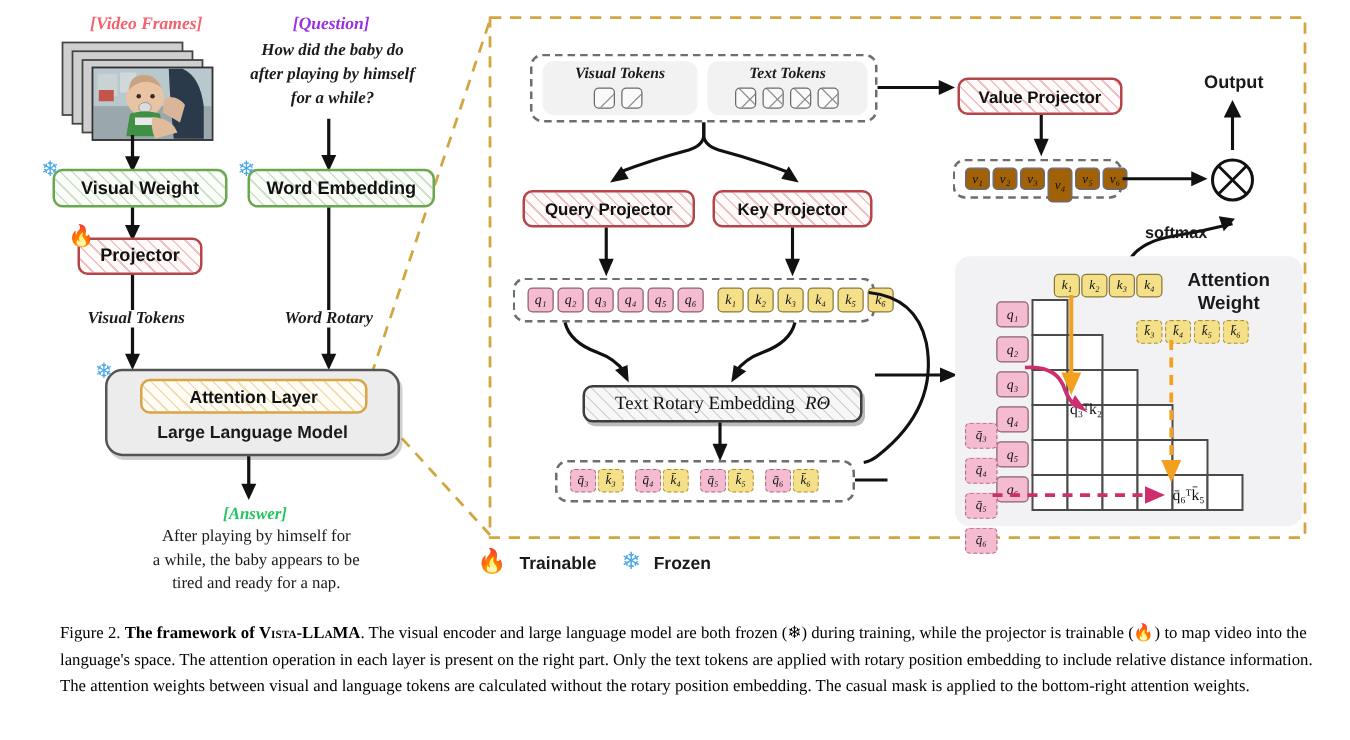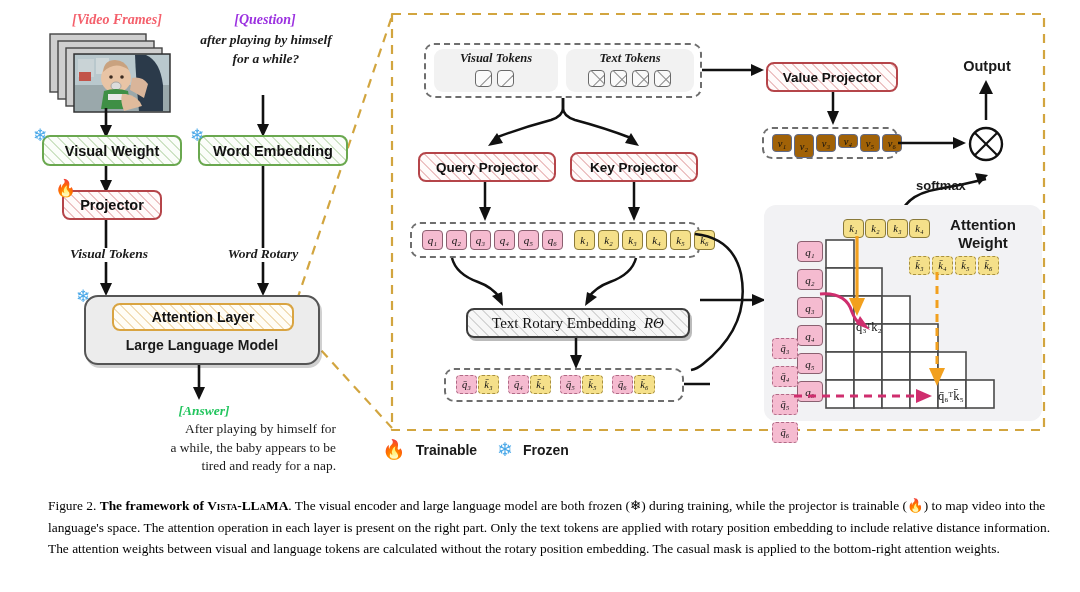--- a/index.html
+++ b/index.html
@@ -226,20 +226,21 @@
   </svg>
   <div class="abs lbl serif-it" style="left:34px; top:246px; width:150px; font-size:13.5px; text-align:center;">Visual Tokens</div>
 
   <svg class="abs" style="left:95px; top:262px;" width="30" height="40">
     <line x1="11" y1="0" x2="11" y2="24" stroke="#111" stroke-width="2.6"></line>
     <path d="M 11 34 L 5 21 L 17 21 Z" fill="#111"></path>
   </svg>
 
   <div class="abs lbl serif-it" style="left:185px; top:12px; width:160px; font-size:14px; color:#9b30e0; text-align:center;">[Question]</div>
   <div class="abs serif-it center" style="left:178px; top:30px; width:176px; font-size:13.5px; line-height:1.42; font-weight:bold;">
+    <div>How did the baby do</div>
     <div>after playing by himself</div>
     <div>for a while?</div>
   </div>
 
   <svg class="abs" style="left:252px; top:95px;" width="30" height="45">
     <line x1="11" y1="0" x2="11" y2="32" stroke="#111" stroke-width="2.6"></line>
     <path d="M 11 42 L 5 29 L 17 29 Z" fill="#111"></path>
   </svg>
 
   <div class="hbox hbox-green" style="left:198px; top:135px; width:150px; height:31px; font-size:14.5px;">
@@ -263,21 +264,21 @@
     <span>Attention Layer</span>
   </div>
   <div class="abs lbl" style="left:84px; top:337px; width:236px; font-size:14px; text-align:center;">Large Language Model</div>
 
   <svg class="abs" style="left:188px; top:365px;" width="30" height="38">
     <line x1="11" y1="0" x2="11" y2="25" stroke="#111" stroke-width="2.6"></line>
     <path d="M 11 35 L 5 22 L 17 22 Z" fill="#111"></path>
   </svg>
 
   <div class="abs lbl serif-it" style="left:124px; top:403px; width:160px; font-size:13.5px; color:#22c55e; text-align:center;">[Answer]</div>
-  <div class="abs center" style="left:74px; top:420px; width:262px; font-family:'Liberation Serif',serif; font-size:13.4px; line-height:1.38; color:#1b1b1b;text-align:right;">
+  <div class="abs center" style="left:74px; top:420px; width:262px; font-family:'Liberation Serif',serif; font-size:13.4px; line-height:1.38; color:#1b1b1b;">
     <div>After playing by himself for</div>
     <div>a while, the baby appears to be</div>
     <div>tired and ready for a nap.</div>
   </div>
 
   <div class="dgroup" style="left:424px; top:43px; width:278px; height:55px;"></div>
 
   <div class="soft-group" style="left:434px; top:49px; width:124px; height:43px;"></div>
   <div class="abs lbl serif-it" style="left:434px; top:51px; width:124px; font-size:12.5px; text-align:center;">Visual Tokens</div>
   <div class="tok-sq diag-only" style="left:475px; top:70px;"></div>
@@ -341,23 +342,23 @@
       <div class="chip chip-k" style="left: 24px; top: 0px; width: 21px; height: 20px; font-size: 11px;">k₂</div>
       <div class="chip chip-k" style="left: 48px; top: 0px; width: 21px; height: 20px; font-size: 11px;">k₃</div>
       <div class="chip chip-k" style="left: 72px; top: 0px; width: 21px; height: 20px; font-size: 11px;">k₄</div>
       <div class="chip chip-k" style="left: 96px; top: 0px; width: 21px; height: 20px; font-size: 11px;">k₅</div>
       <div class="chip chip-k" style="left: 120px; top: 0px; width: 21px; height: 20px; font-size: 11px;">k₆</div>
     </div>
 
   <div class="dgroup" style="left:762px; top:127px; width:136px; height:32px;"></div>
   <div class="abs" id="v-row" style="left: 772px; top: 134px; height: 18px; width: 132px;">
       <div class="chip chip-v" style="left: 0px; top: 0px; width: 20px; height: 18px; font-size: 10.5px;">v₁</div>
-      <div class="chip chip-v" style="left: 22px; top: 0px; width: 20px; height: 24px; font-size: 10.5px;">v₂</div>
+      <div class="chip chip-v" style="left: 22px; top: 0px; width: 20px; height: 18px; font-size: 10.5px;">v₂</div>
       <div class="chip chip-v" style="left: 44px; top: 0px; width: 20px; height: 18px; font-size: 10.5px;">v₃</div>
-      <div class="chip chip-v" style="left: 66px; top: 0px; width: 20px; height: 14px; font-size: 10.5px;">v₄</div>
+      <div class="chip chip-v" style="left: 66px; top: 0px; width: 20px; height: 28px; font-size: 10.5px;">v₄</div>
       <div class="chip chip-v" style="left: 88px; top: 0px; width: 20px; height: 18px; font-size: 10.5px;">v₅</div>
       <div class="chip chip-v" style="left: 110px; top: 0px; width: 20px; height: 18px; font-size: 10.5px;">v₆</div>
     </div>
 
   <svg class="abs" style="left:898px; top:134px;" width="80" height="20">
     <line x1="0" y1="9" x2="58" y2="9" stroke="#111" stroke-width="2.5"></line>
     <path d="M 68 9 L 55 3 L 55 15 Z" fill="#111"></path>
   </svg>
 
   <svg class="abs" style="left:960px; top:118px;" width="52" height="52">

